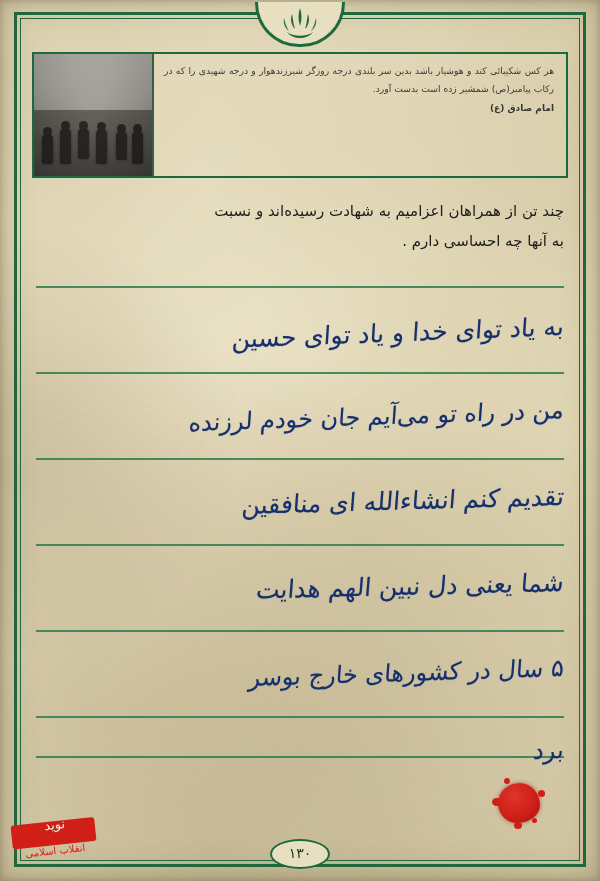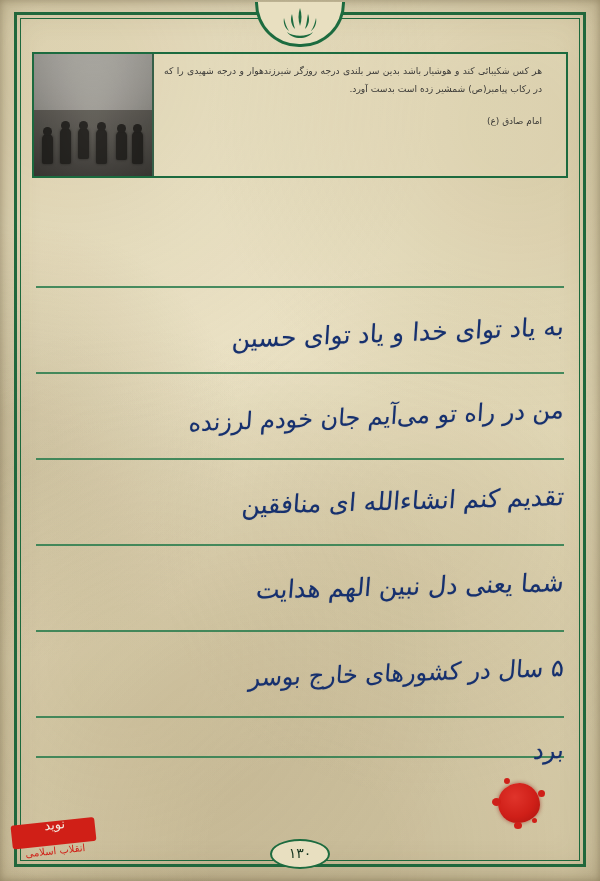--- a/index.html
+++ b/index.html
@@ -91,35 +91,36 @@
     height: 122px;
     border: 2px solid #1c6b3f;
     display: flex;
     flex-direction: row;
     background: rgba(232,223,192,0.25);
     overflow: hidden;
   }
   
   .hadith {
     flex: 1 1 auto;
-    padding: 8px 24px 6px 10px;
+    padding: 8px 12px 6px 10px;
     direction: rtl;
     text-align: justify;
     font-family: "DejaVu Sans", sans-serif;
     font-size: 9.2px;
     line-height: 1.95;
     color: #2b2b2b;
     letter-spacing: 0;
     opacity: 0.92;
   }
   .hadith .src {
     display: block;
-    margin-top: 15px;
+    margin-top: 2px;
     text-align: right;
     font-size: 9px;
+    font-weight: bold;
   }
   .photo {
     flex: 0 0 118px;
     position: relative;
     background:
       linear-gradient(160deg, #b9b2a0 0%, #8e887a 40%, #6f6a5e 100%);
     overflow: hidden;
     border-right: 2px solid #1c6b3f;
     filter: contrast(1.05) saturate(0.5);
   }
@@ -335,20 +336,24 @@
       <div class="fig f1"></div>
       <div class="fig f2"></div>
       <div class="fig f3"></div>
       <div class="fig f4"></div>
       <div class="fig f5"></div>
       <div class="fig f6"></div>
       <div class="blur"></div>
     </div>
   </div>
 
+  <div class="intro">
+    <div>چند تن از همراهان اعزامیم به شهادت رسیده‌اند و نسبت</div>
+    <div>به آنها چه احساسی دارم .</div>
+  </div>
 
   <div class="rules">
     <div class="rule" style="top:0px"></div>
     <div class="rule" style="top:86px"></div>
     <div class="rule" style="top:172px"></div>
     <div class="rule" style="top:258px"></div>
     <div class="rule" style="top:344px"></div>
     <div class="rule" style="top:430px"></div>
     <div class="rule" style="top:470px"></div>
   </div>

